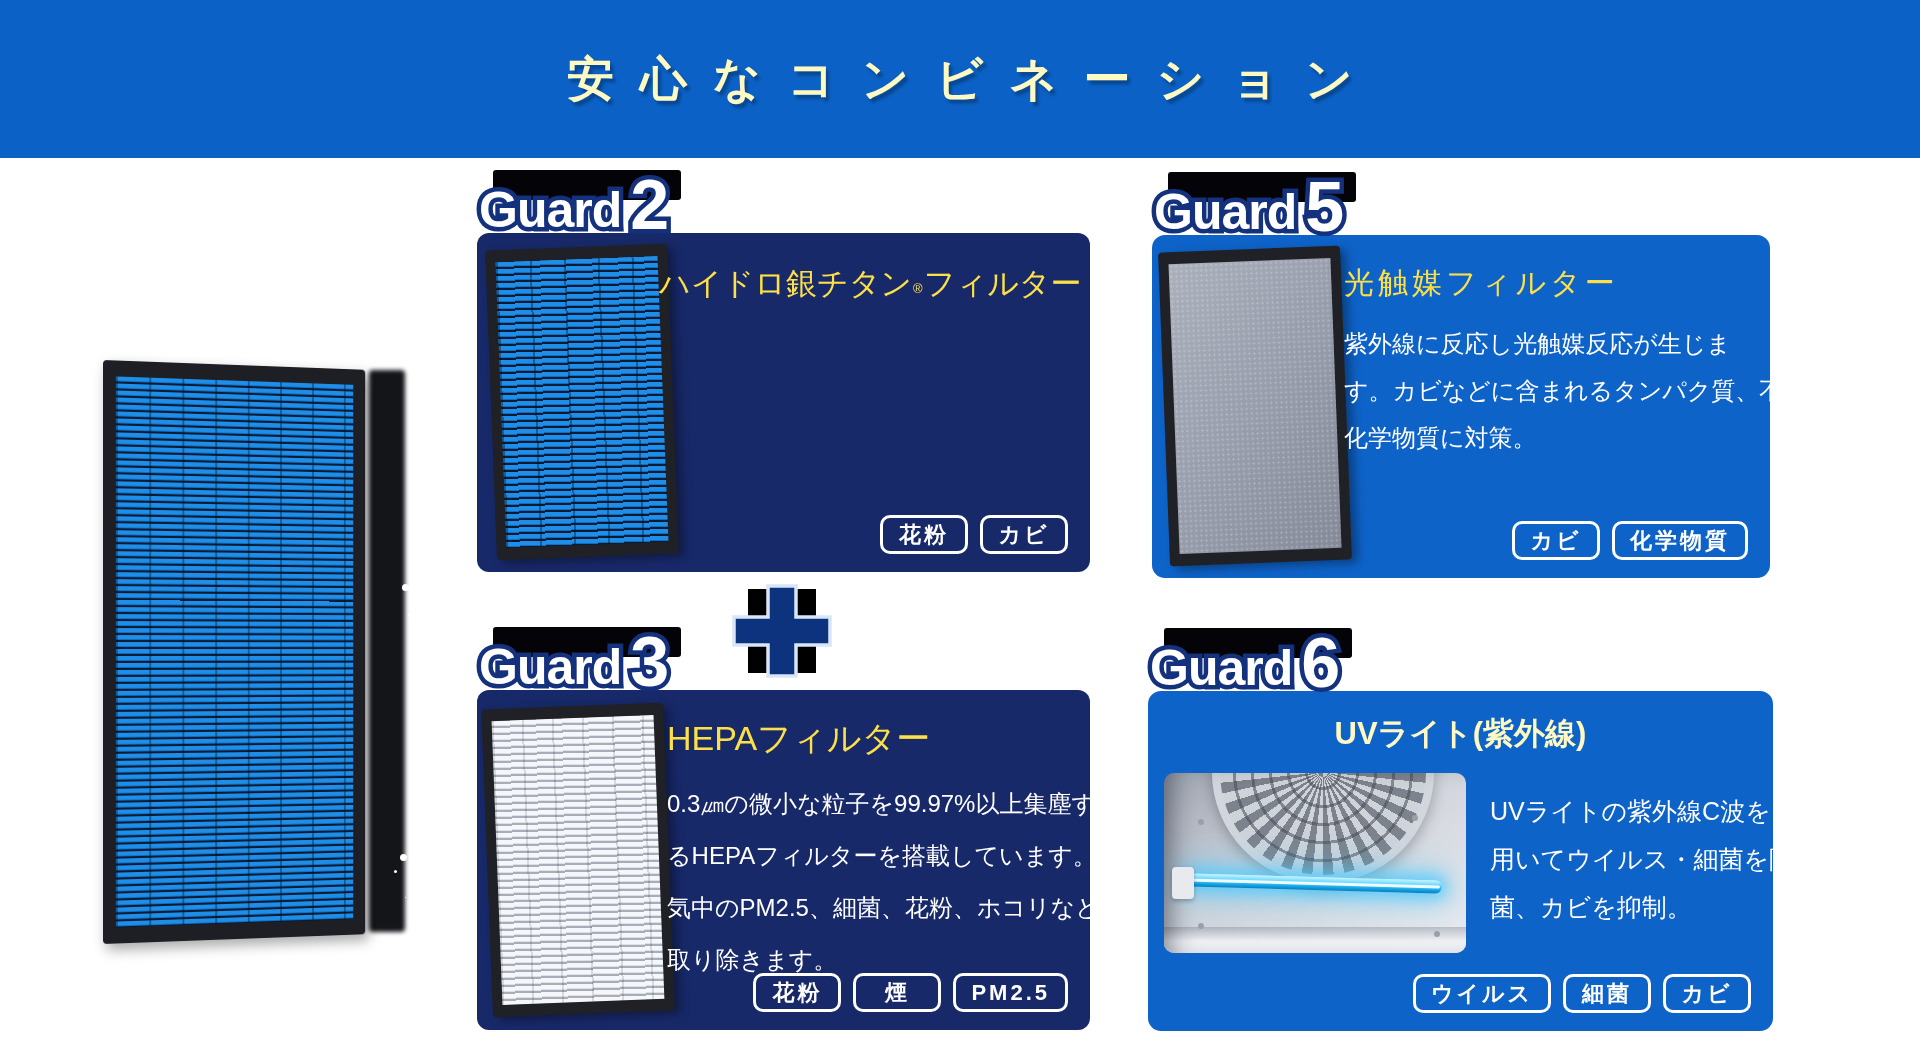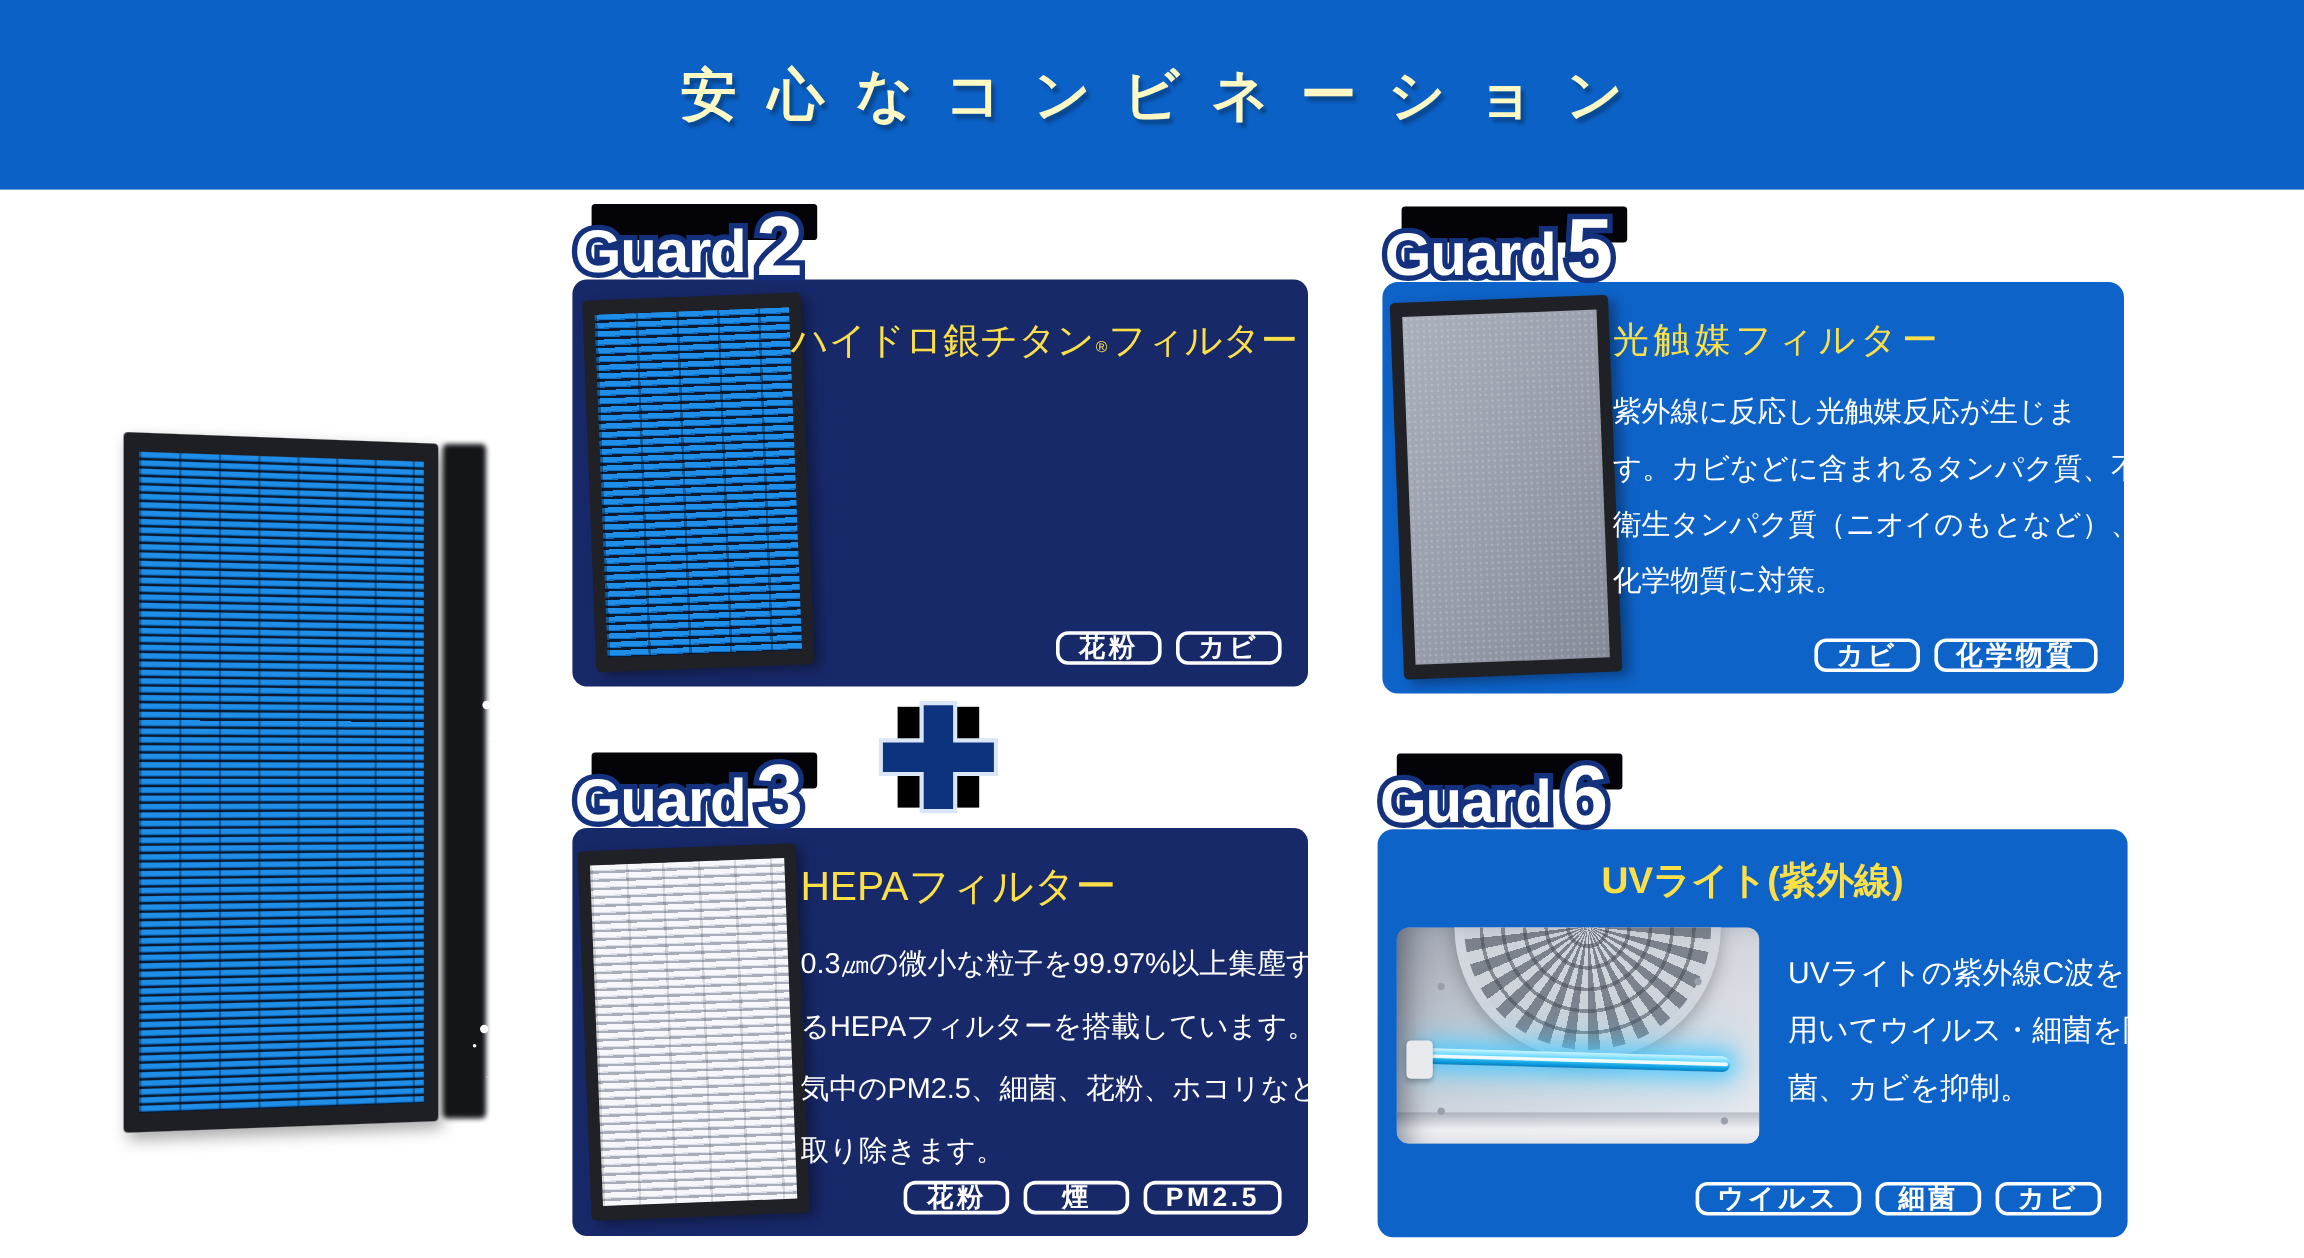--- a/index.html
+++ b/index.html
@@ -73,30 +73,30 @@
   .cbody{margin-top:16px;font-size:24px;font-weight:500;}
   .bl{white-space:nowrap;}
   .lh56 .bl{line-height:56px;}
   .lh52 .bl{line-height:52px;}
   .lh47 .bl{line-height:47px;}
   .lh48 .bl{line-height:48px;}
   .reg{font-size:13px;vertical-align:baseline;position:relative;bottom:1px;padding:0 1px;}
 
   
   .tags{position:absolute;right:22px;bottom:18px;display:flex;gap:12px;z-index:3;}
-  .tag{display:inline-flex;align-items:center;justify-content:center;min-width:88px;height:28px;
+  .tag{display:inline-flex;align-items:center;justify-content:center;min-width:88px;height:39px;
        padding:0 15px;border:3px solid #fff;border-radius:10px;color:#fff;font-weight:800;
        font-size:22px;letter-spacing:3px;box-sizing:border-box;white-space:nowrap;}
 
   
   .plus{position:absolute;left:732px;top:584px;width:100px;height:94px;z-index:4;}
 
   
   .ctitle6{position:absolute;left:0;right:0;top:22px;text-align:center;margin:0;
-       font-size:31px;font-weight:800;color:#fde047;z-index:2;}
+       font-size:31px;font-weight:800;color:#fef9c3;z-index:2;}
   #card6 .cbody{position:absolute;left:342px;top:96px;width:276px;margin:0;font-size:25px;color:#fff;}
   .uv-photo{position:absolute;left:16px;top:82px;width:302px;height:180px;border-radius:10px;
        overflow:hidden;background:linear-gradient(150deg,#9fa5b1 0%,#cdd1d9 40%,#ecedf1 100%);z-index:1;}
   .uv-fan{position:absolute;top:-112px;left:50%;margin-left:-103px;width:206px;height:206px;border-radius:50%;
        background:
         repeating-radial-gradient(circle at center, rgba(70,75,85,0) 0 15px, rgba(70,75,85,.55) 15px 18px),
         repeating-conic-gradient(#cfd3da 0deg 6deg, #7d838d 6deg 12deg);
        border:8px solid #d2d6dd;box-shadow:0 6px 14px rgba(0,0,0,.25);}
   .uv-tube{position:absolute;left:20px;top:104px;width:258px;height:13px;border-radius:7px;
        transform:rotate(1.6deg);
@@ -185,21 +185,20 @@
       <span class="outlined badge-num" data-text="5">5</span>
     </div>
     <div class="cfilter">
       <div class="cmesh mesh-gray"></div>
     </div>
     <div class="ctext">
       <h3 class="ctitle">光触媒フィルター</h3>
       <div class="cbody lh47">
         <div class="bl">紫外線に反応し光触媒反応が生じま</div>
         <div class="bl">す。カビなどに含まれるタンパク質、不</div>
-        <div class="bl">衛生タンパク質（ニオイのもとなど）、</div>
         <div class="bl">化学物質に対策。</div>
       </div>
     </div>
     <div class="tags">
       <span class="tag">カビ</span>
       <span class="tag">化学物質</span>
     </div>
   </section>
 
   <section class="card bluec" id="card6">

